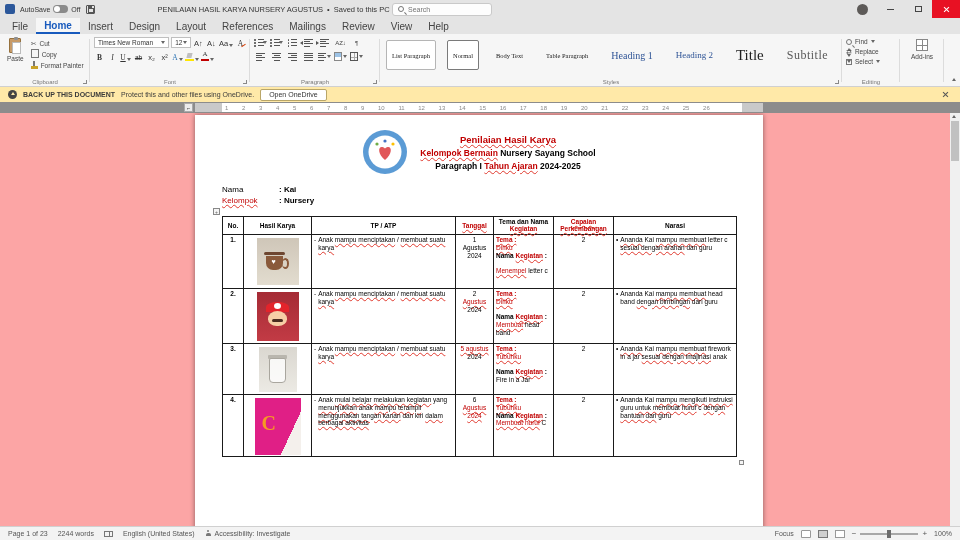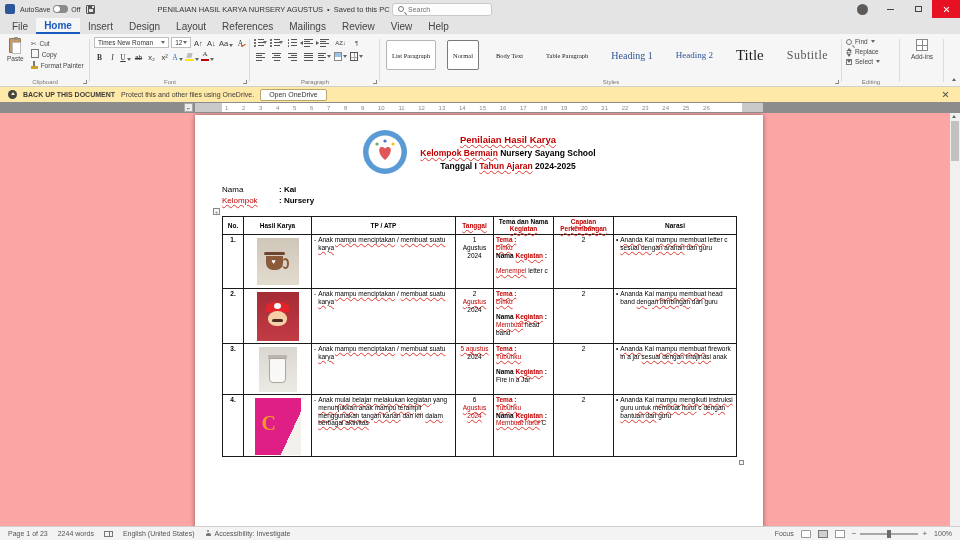--- a/index.html
+++ b/index.html
@@ -472,21 +472,21 @@
           <circle cx="23" cy="23" r="22" fill="#5b9bd5"></circle>
           <circle cx="23" cy="23" r="16.5" fill="#ffffff"></circle>
           <path d="M23 31 C 14 24, 16.5 14.5, 23 19.5 C 29.5 14.5, 32 24, 23 31 Z" fill="#e15759"></path>
           <circle cx="15" cy="15" r="1.6" fill="#70ad47"></circle>
           <circle cx="31" cy="15" r="1.6" fill="#ffc000"></circle>
           <circle cx="23" cy="12" r="1.6" fill="#4472c4"></circle>
         </svg>
         <div class="doc-titles">
           <div class="dt1"><span class="sp b red">Penilaian Hasil Karya</span></div>
           <div class="dt2"><span class="sp b red">Kelompok Bermain</span><span class="b"> Nursery Sayang School</span></div>
-          <div class="dt3"><span class="b">Tanggal I </span><span class="sp b red">Tahun Ajaran</span><span class="b"> 2024-2025</span></div>
+          <div class="dt3"><span class="b">Paragraph I </span><span class="sp b red">Tahun Ajaran</span><span class="b"> 2024-2025</span></div>
         </div>
       </div>
 
       <div class="fields">
         <div class="frow">
           <span class="flabel"><span>Nama</span></span>
           <span><span class="b">: Kai</span></span>
         </div>
         <div class="frow">
           <span class="flabel"><span class="sp red">Kelompok</span></span>

